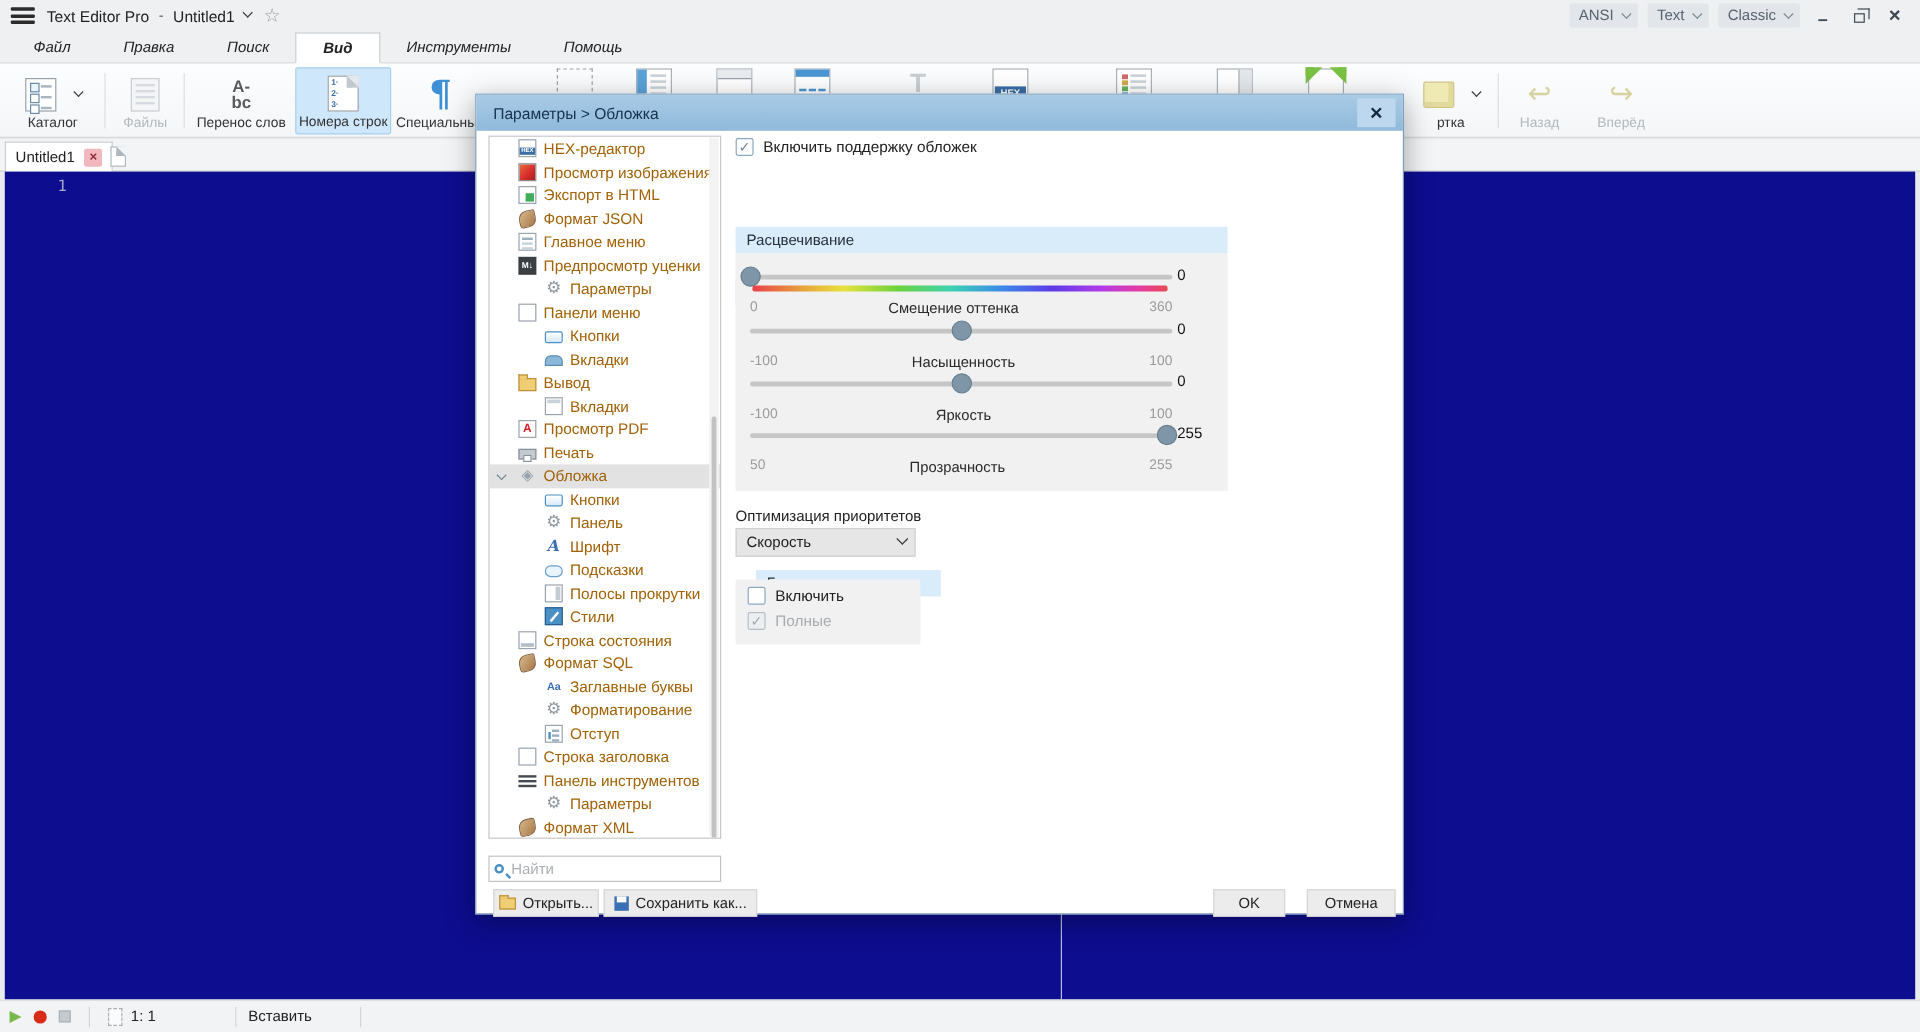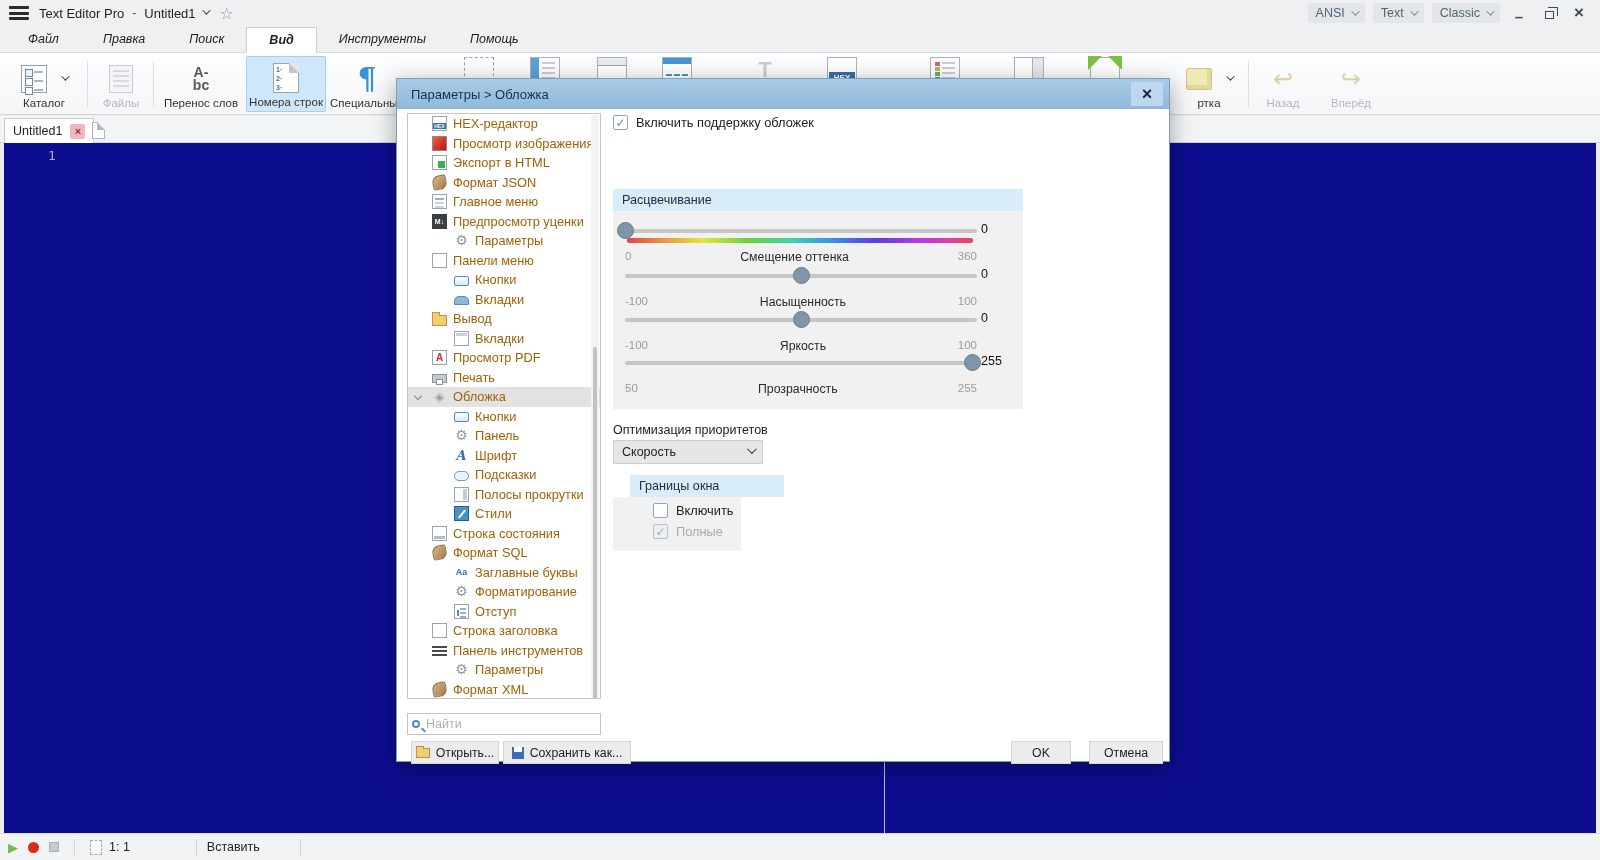--- a/index.html
+++ b/index.html
@@ -178,21 +178,21 @@
   .sl-track { position:absolute; left:0; right:34px; top:10px; height:4px; background:#c6c6c6; border-radius:2px; }
   .sl-thumb { position:absolute; top:-7px; width:17px; height:17px; border-radius:50%; background:#7e96a8; border:1px solid #68808f; cursor:pointer; }
   .sl-value { position:absolute; right:0; top:3px; width:30px; font-size:12.5px; color:#111; }
   .sl-rainbow { position:absolute; left:2px; right:38px; top:19px; height:5px; border-radius:2px;
     background:linear-gradient(90deg,#e8404a,#e8a23c 12%,#e8e23c 22%,#6ad23c 35%,#3cd2b2 48%,#3c8ae8 60%,#5a3ce8 72%,#b23ce8 84%,#e83c9a 94%,#e84a52); }
   .sl-labels { position:absolute; left:0; right:34px; top:31px; display:flex; justify-content:space-between; font-size:11.5px; color:#9a9a9a; }
   .sl-labels .nm { color:#2a2a2a; font-size:12.3px; }
   #lbl-priority { position:absolute; left:216px; top:344px; font-size:12.5px; }
   #dd-speed { position:absolute; left:216px; top:361px; width:150px; height:24px; background:#e6e6e6; border:1px solid #d0d0d0; display:flex; align-items:center; justify-content:space-between; padding:0 8px; font-size:12.5px; cursor:pointer; }
   #hd-borders { left:233px; top:396px; width:154px; }
-  #panel-borders { position:absolute; left:216px; top:418px; width:128px; height:54px; background:#f1f1f1;padding-left:30px; }
+  #panel-borders { position:absolute; left:216px; top:404px; width:154px; height:54px; background:#f1f1f1; }
   #panel-borders .cb-row { position:static; display:flex; padding:6px 0 0 10px; }
   #panel-borders .cb-row.dim span { color:#a6acb2; }
 </style>
 </head>
 <body>
 
 <div id="titlebar">
   <div id="hamburger">
       <i></i>
       <i></i>

